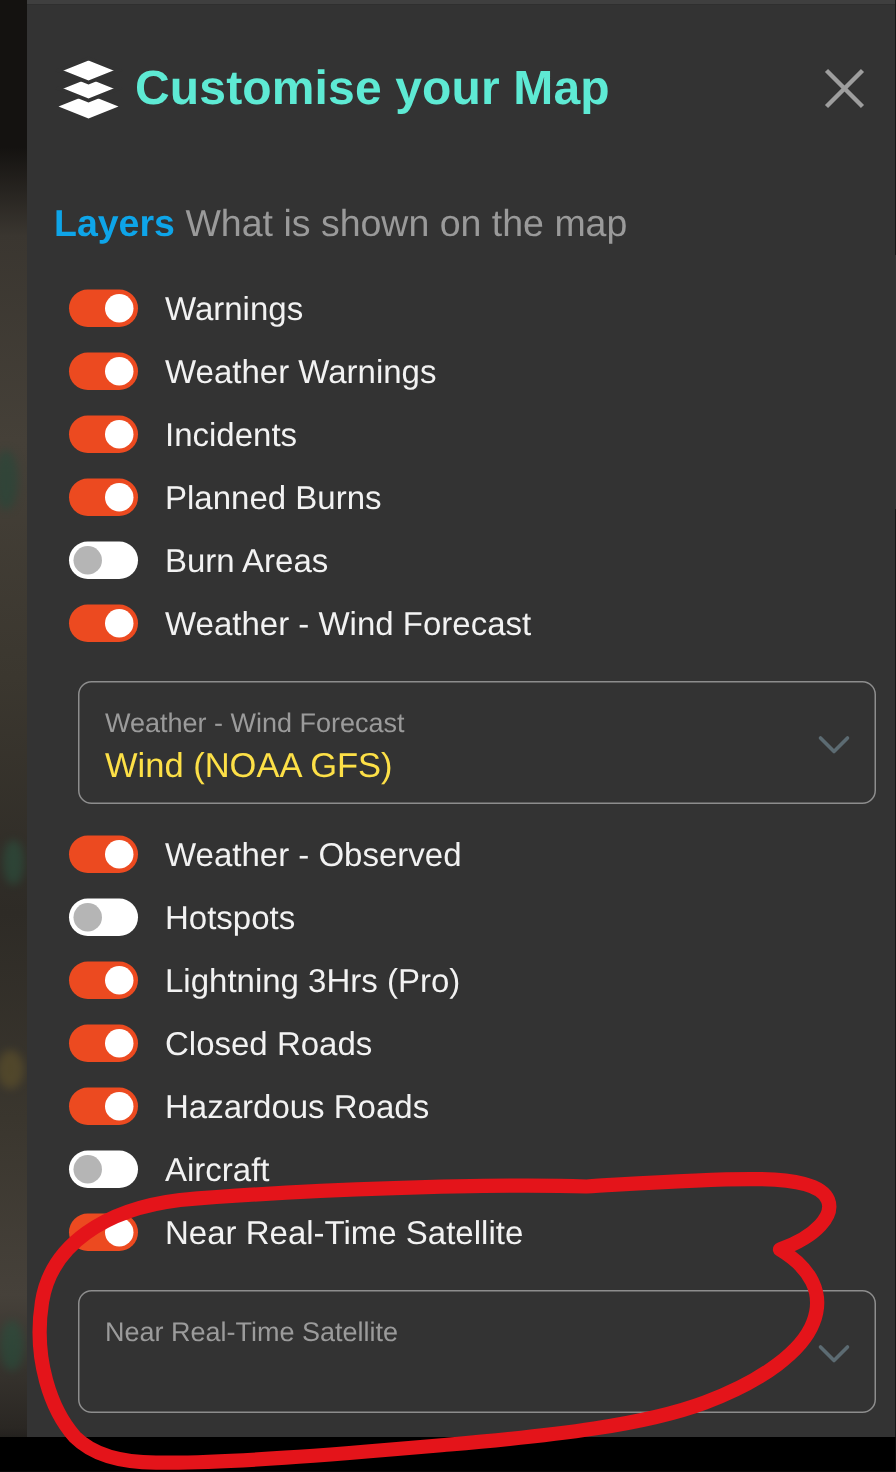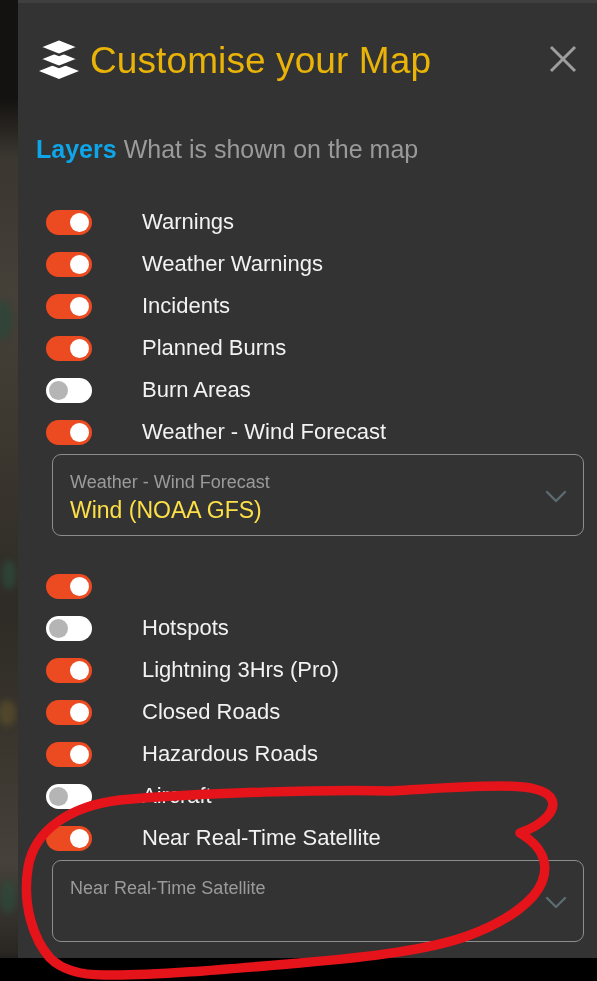--- a/index.html
+++ b/index.html
@@ -41,40 +41,39 @@
   }
   .layers-icon {
     position:absolute; left:18px; top:34px; width:46px; height:44px;
   }
   .close-icon {
     position:absolute; right:14px; top:36px; width:40px; height:40px;
     cursor:pointer;
   }
   .title {
     position:absolute; left:72px; top:37px;
-    font-size:37px; font-weight:normal; color:#eab308; letter-spacing:.1px;
+    font-size:32px; font-weight:bold; color:#5eead4; letter-spacing:.1px;
   }
 
   
   .section-head {
     position:absolute; left:18px; top:132px;
     font-size:25px; white-space:nowrap;
   }
   .section-head .strong { color:#0ea5e9; font-weight:bold; }
   .section-head .sub { color:#9a9a9a; font-weight:normal; margin-left:7px; }
 
   
   .list { position:absolute; left:0; top:190px; width:579px; }
 
   .row {
-    display:flex; align-items:flex-end;
+    display:flex; align-items:flex-start;
     height:42px;
     padding-left:28px;
     cursor:pointer;
-    gap:32px;
   }
   .row .label {
     margin-left:18px;
     font-size:22px; color:#f2f2f2; white-space:nowrap;
   }
 
   .toggle {
     position:relative; width:46px; height:25px; border-radius:13px;
     flex:0 0 auto;
   }
@@ -208,20 +207,21 @@
           </svg>
         </div>
       </div>
 
       <div class="gap"></div>
 
       <div class="row">
         <div class="toggle on">
             <div class="knob"></div>
           </div>
+        <div class="label">Weather - Observed</div>
       </div>
 
       <div class="row">
         <div class="toggle off">
             <div class="knob"></div>
           </div>
         <div class="label">Hotspots</div>
       </div>
 
       <div class="row">

